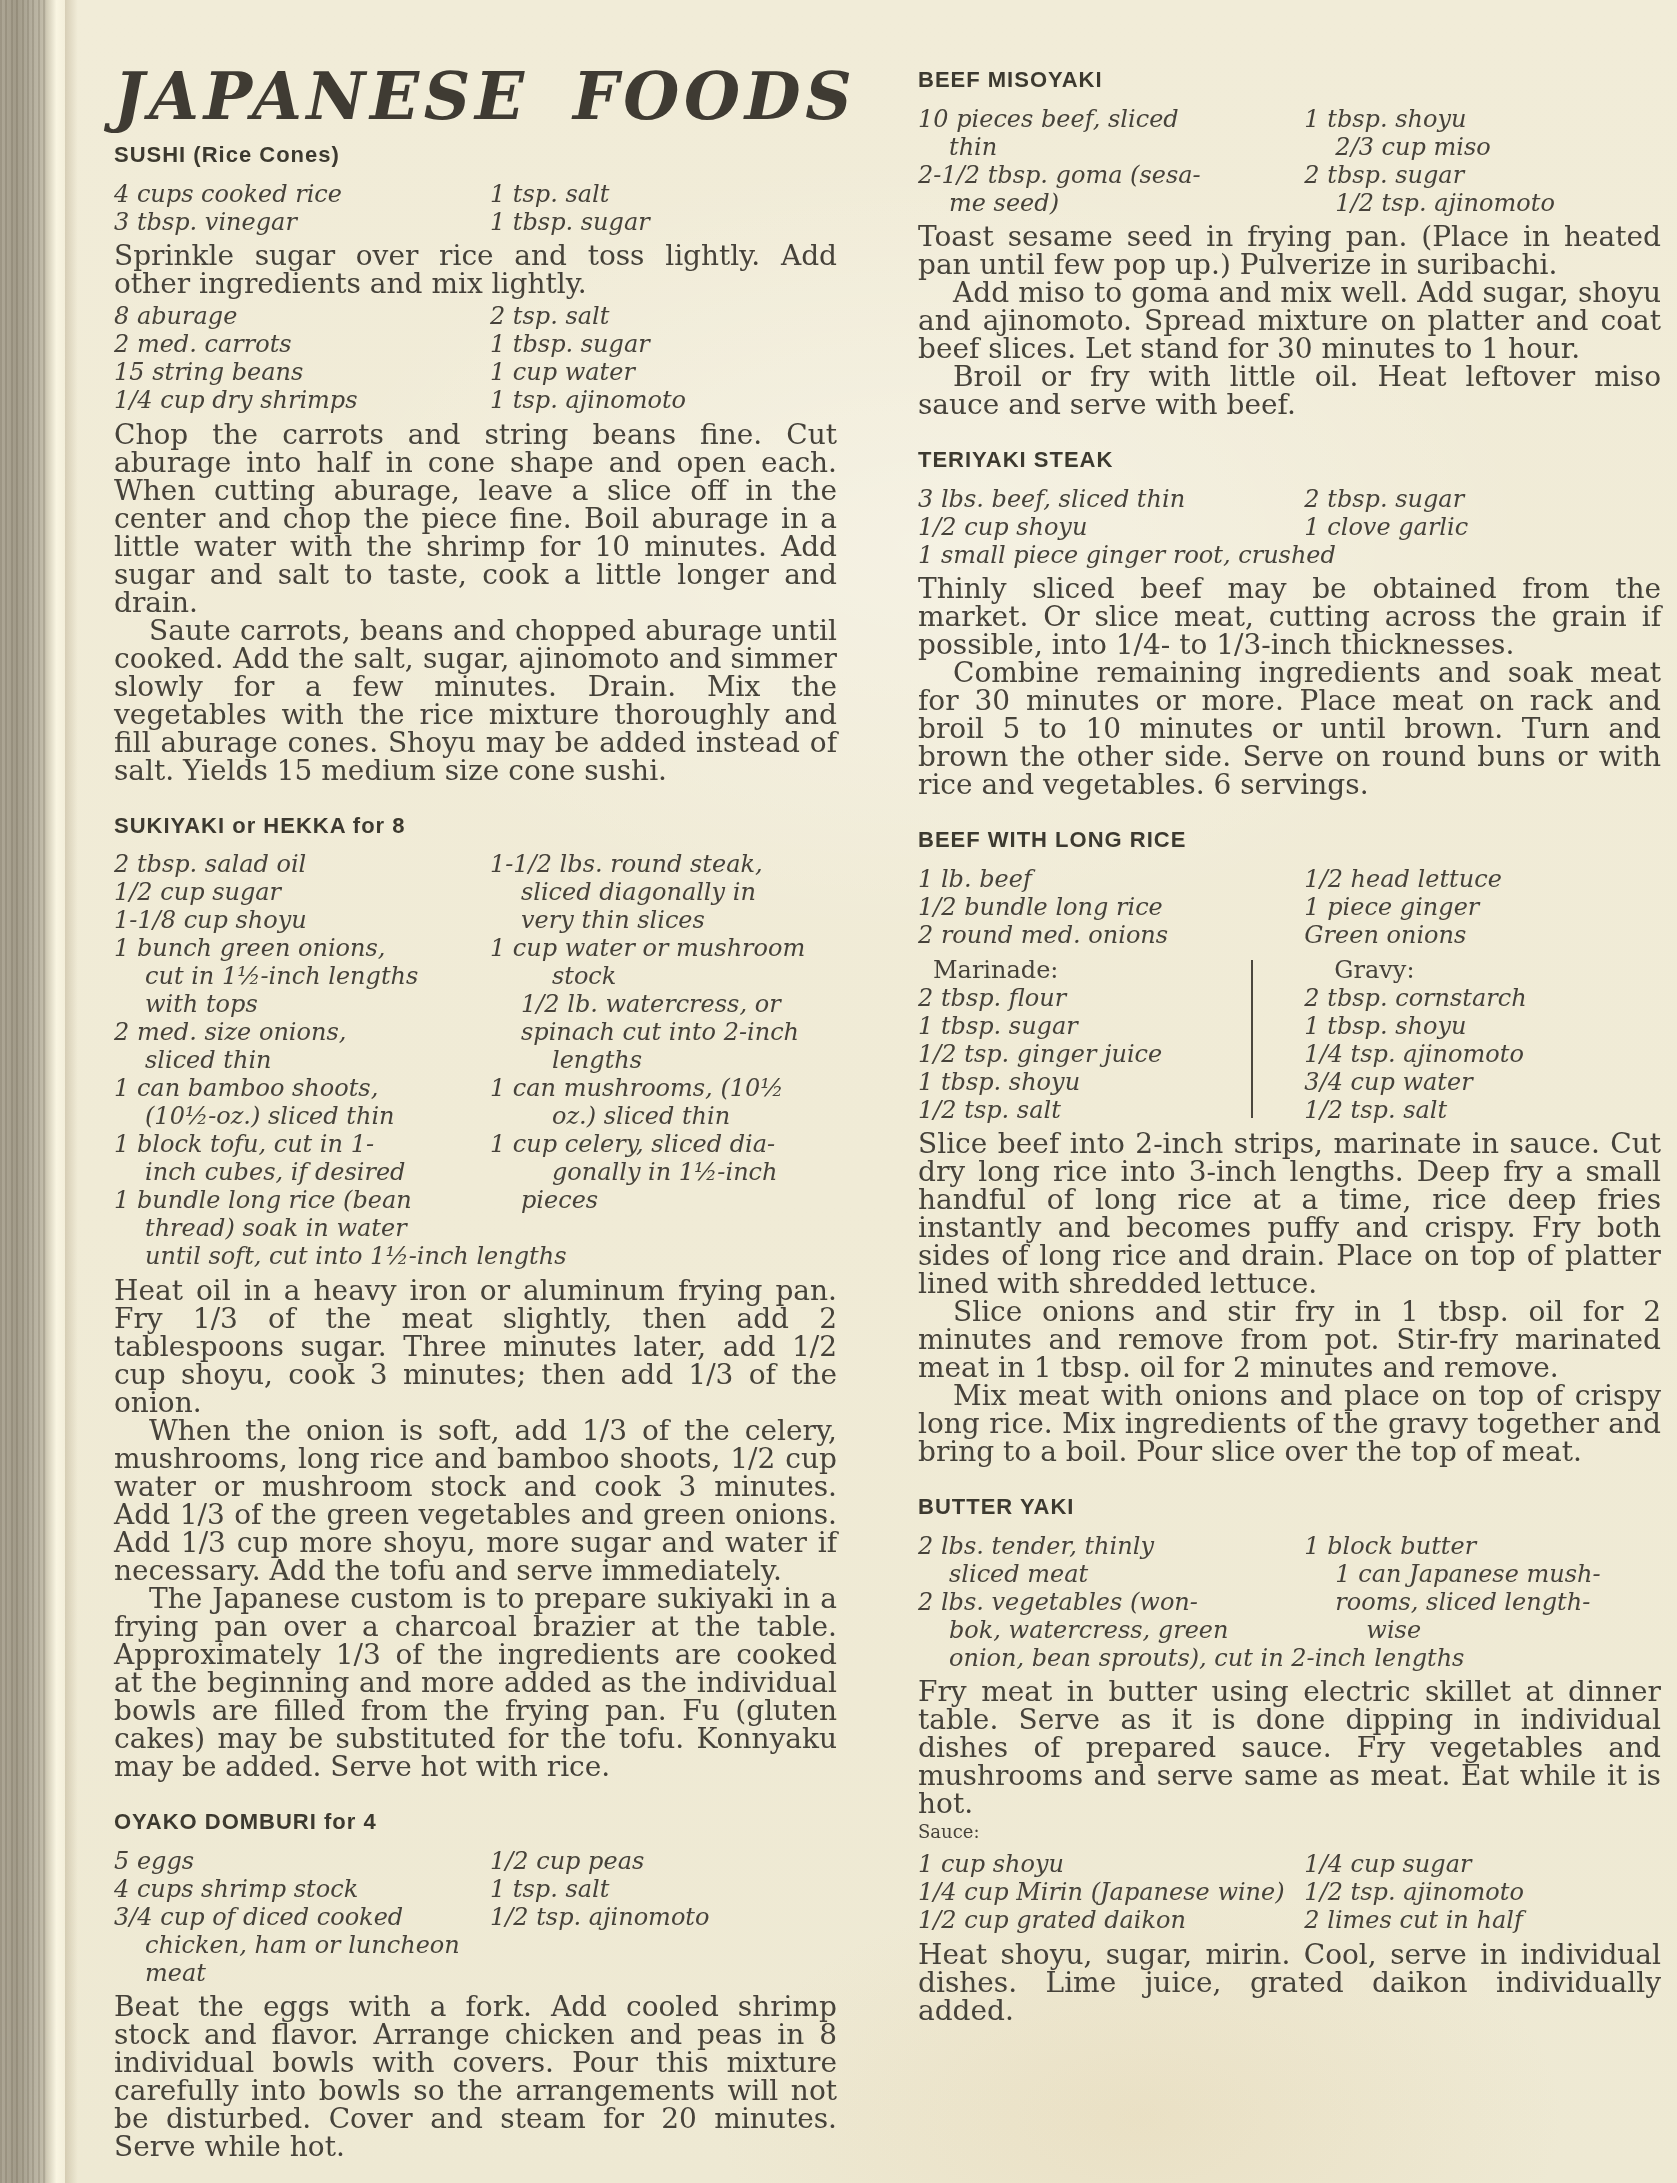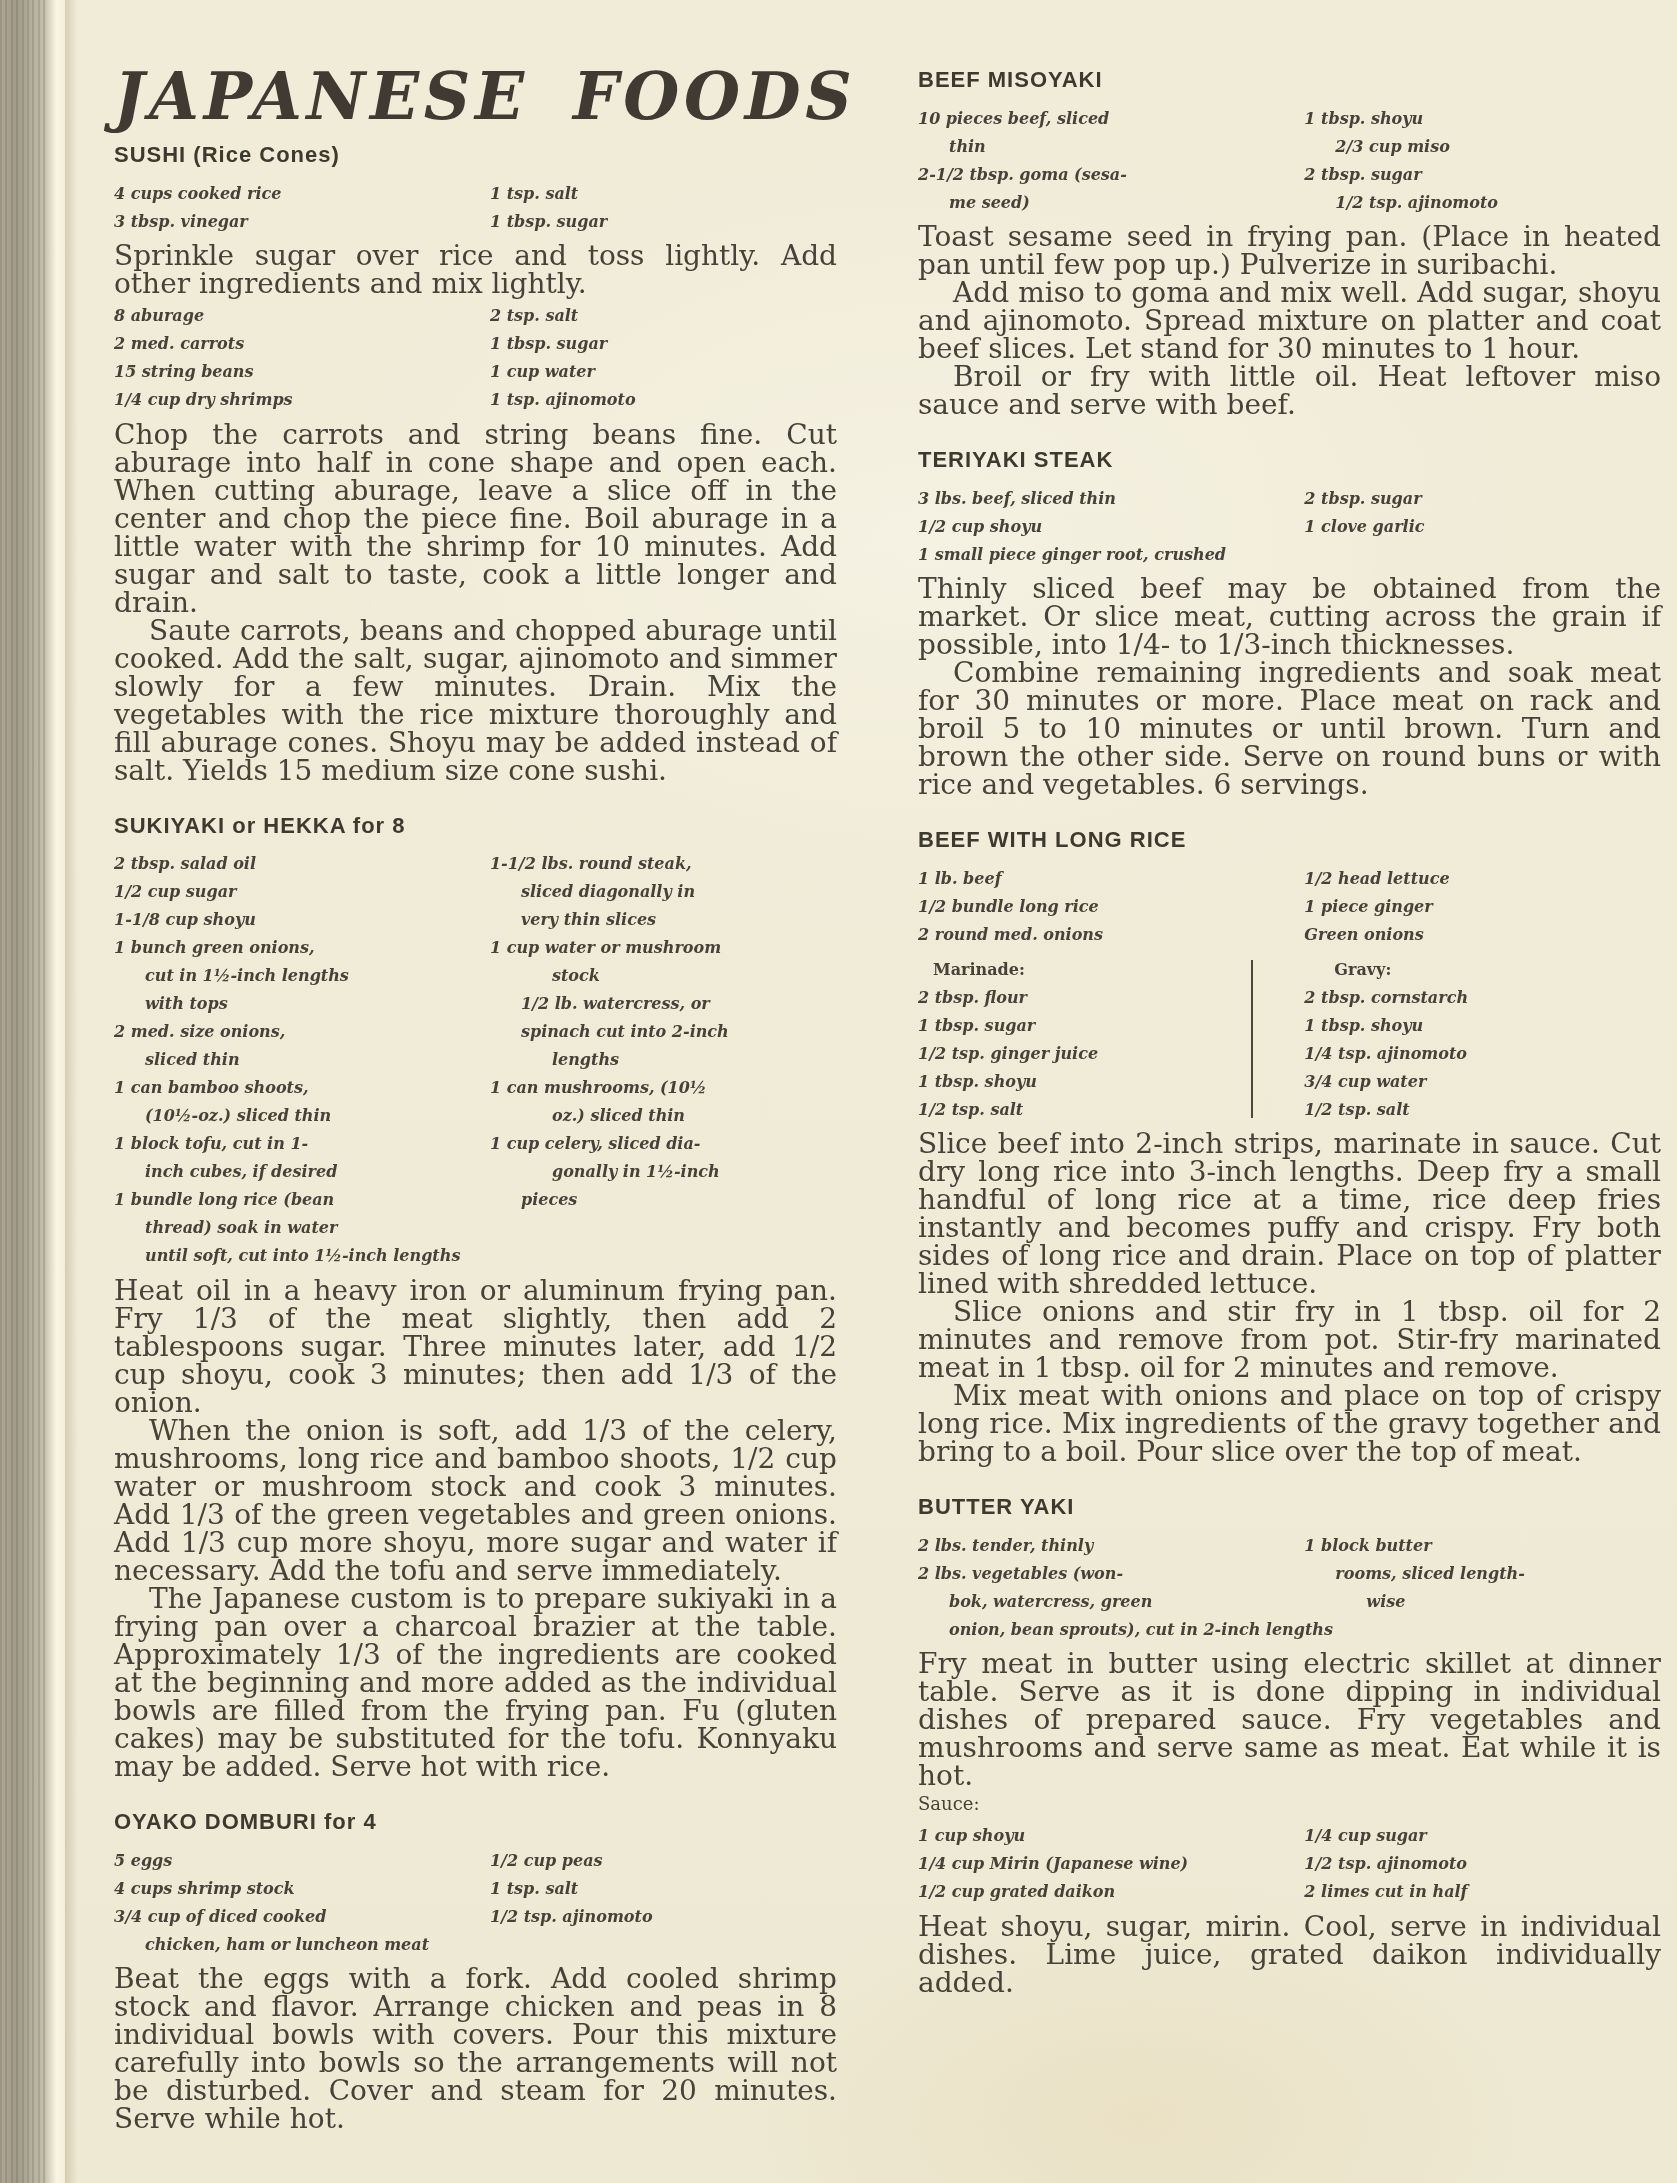--- a/index.html
+++ b/index.html
@@ -49,21 +49,21 @@
     color:#3c392f;margin:28px 0 12px 0;
   }
   .col-left .sec:first-of-type .sec-h{margin-top:9px;}
   .col-right .sec:first-of-type .sec-h{margin-top:67px;}
   .para{
     font-size:28px;line-height:28px;margin:0;
     text-align:justify;color:#46423a;
   }
   .para.ind{text-indent:35px;}
   .label{font-size:18px;line-height:28px;margin:0;color:#46423a;}
-  .ing{margin:4px 0 6.7px 0;font-style:italic;font-size:16px;line-height:28px;color:#46423a;font-weight:bold;}
+  .ing{margin:4px 0 6.7px 0;font-style:italic;font-size:24px;line-height:28px;color:#46423a;}
   .ing-row{display:flex;}
   .ing-l{flex:0 0 52%;min-width:0;}
   .ing-r{flex:1;min-width:0;}
   .ing-full{flex:0 0 100%;}
   .cont{padding-left:31px;}
   .up{font-style:normal;padding-left:15px;}
   .divided{position:relative;}
   .divided::before{
     content:"";position:absolute;left:44.8%;top:4px;bottom:5.4px;width:2px;
     background:#4b473d;
@@ -297,20 +297,24 @@
             <p class="para ind">Mix meat with onions and place on top of crispy long rice. Mix ingredients of the gravy together and bring to a boil. Pour slice over the top of meat.</p>
           </section>
           <section class="sec">
             <h2 class="sec-h">BUTTER YAKI</h2>
             <div class="ing">
               <div class="ing-row">
                 <span class="ing-l">2 lbs. tender, thinly</span>
                 <span class="ing-r">1 block butter</span>
               </div>
               <div class="ing-row">
+                <span class="ing-l cont">sliced meat</span>
+                <span class="ing-r">1 can Japanese mush-</span>
+              </div>
+              <div class="ing-row">
                 <span class="ing-l">2 lbs. vegetables (won-</span>
                 <span class="ing-r cont">rooms, sliced length-</span>
               </div>
               <div class="ing-row">
                 <span class="ing-l cont">bok, watercress, green</span>
                 <span class="ing-r cont">wise</span>
               </div>
               <div class="ing-row">
                 <span class="ing-full cont">onion, bean sprouts), cut in 2-inch lengths</span>
               </div>

